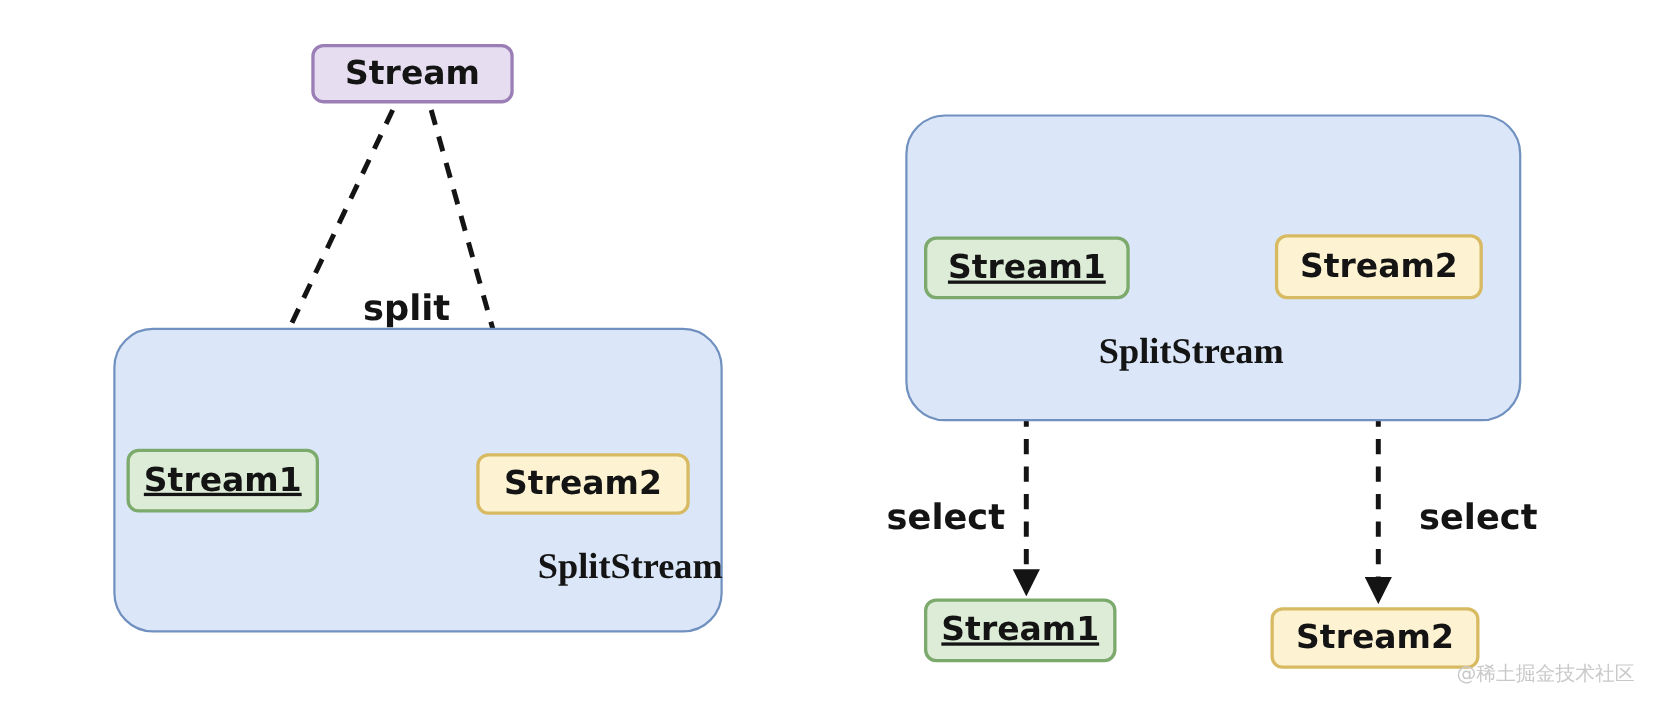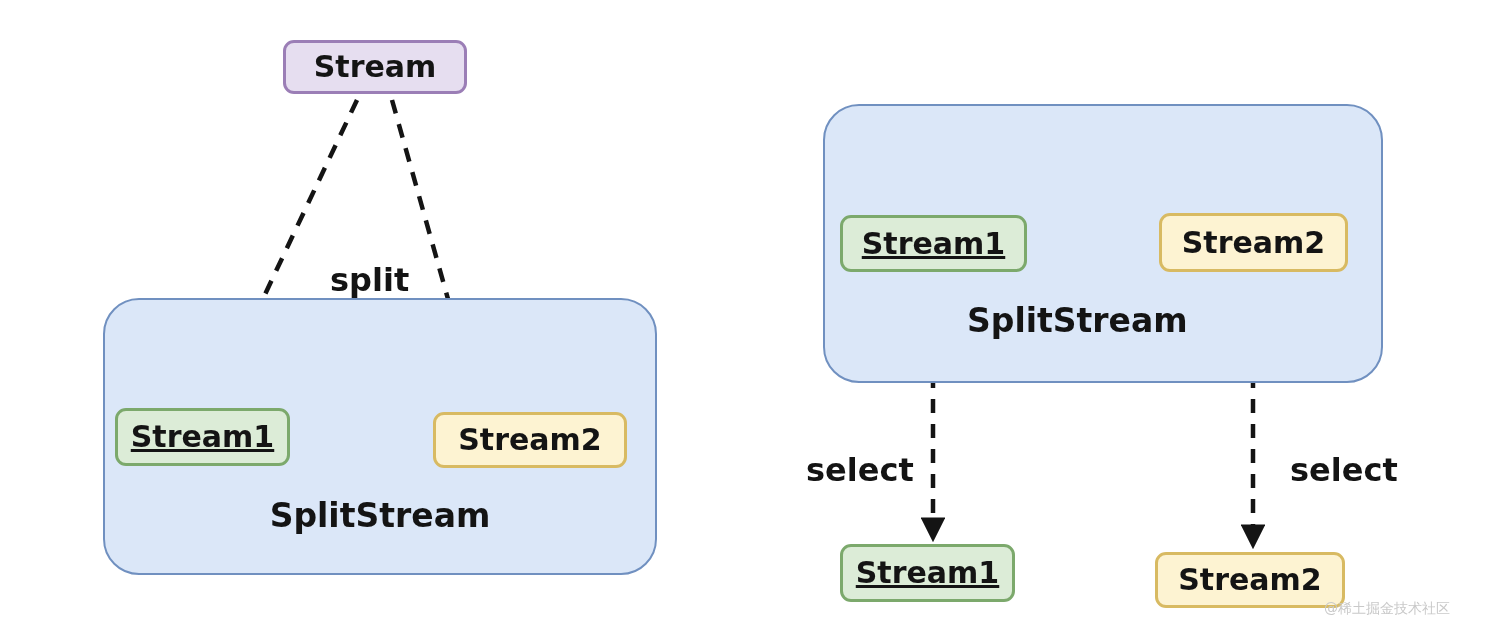--- a/index.html
+++ b/index.html
@@ -25,24 +25,24 @@
   .green {background:var(--green-fill); border-color:var(--green-border);text-decoration:underline;}
   .yellow{background:var(--yellow-fill);border-color:var(--yellow-border);}
   .container-node{
     position:absolute;box-sizing:border-box;border-radius:36px;
     border:2.5px solid var(--blue-border);background:var(--blue-fill);
   }
   .diagram-label{
     position:absolute;font-weight:600;color:var(--ink);
     font-size:32px;line-height:1.15;white-space:nowrap;
   }
-  .centered{text-align:center;}
+  .centered{text-align:right;font-family:Liberation Serif, serif;}
   .dash{stroke:var(--ink);stroke-width:4.5;fill:none;stroke-dasharray:14 11;stroke-linecap:butt;}
   .watermark{
-    position:absolute;left:1324px;top:600px;font-size:14px;font-weight:400;
+    position:absolute;left:1324px;top:600px;font-size:18px;font-weight:400;
     color:var(--watermark);white-space:nowrap;
   }
 
   
   #l-source          {left:283px; top:40px;  width:184px; height:54px;}
   #l-container       {left:103px; top:298px; width:554px; height:277px;}
   #l-out1            {left:115px; top:408px; width:175px; height:58px;}
   #l-out2            {left:433px; top:412px; width:194px; height:56px;}
   #l-edge-label      {left:330px; top:238px;margin-top:24px;}
   #l-container-label {left:103px; top:497px; width:554px; font-size:33px;}

